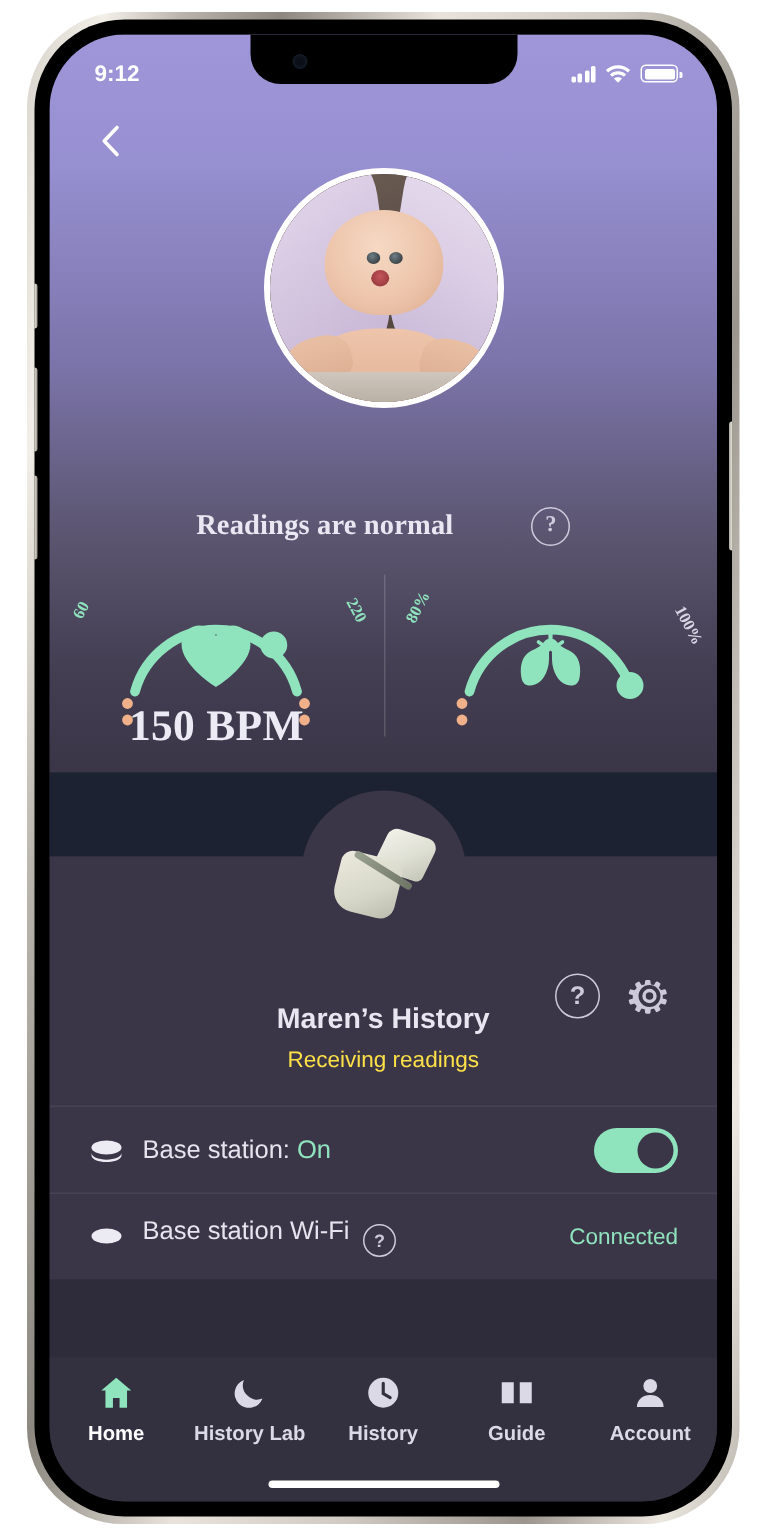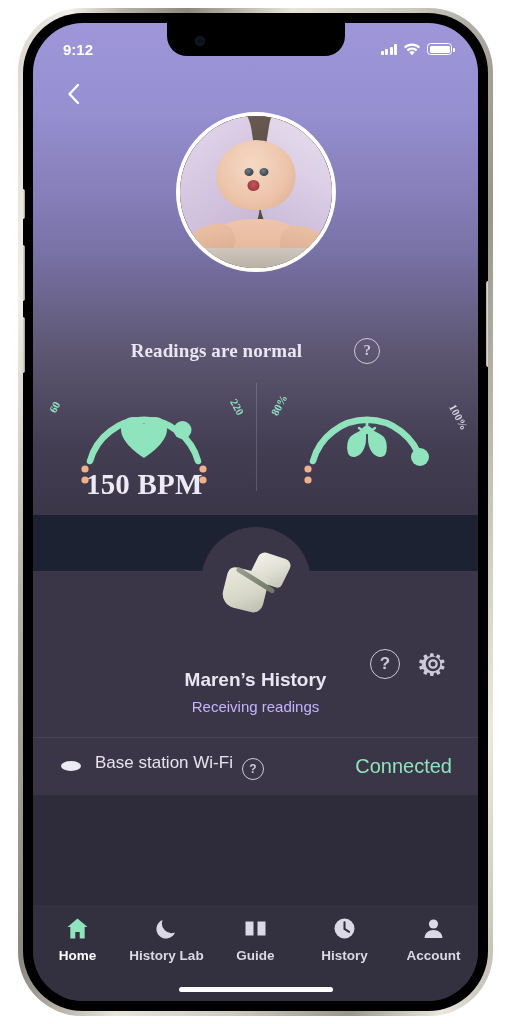--- a/index.html
+++ b/index.html
@@ -182,21 +182,21 @@
   }
   .icon-ring {
     width: 30px; height: 30px; border-radius: 50%;
     border: 1.9px solid #cdc9da; color: #cdc9da;
     display:flex;align-items:center;justify-content:center;
     font-size: 17px; font-weight: bold; line-height:1; padding-bottom:1px;
   }
   .gear-ic { width: 30px; height: 30px; color: #cdc9da; }
 
   .dev-name { text-align:center; color:#e8e6f0; font-size:19px; font-weight:bold; padding-top:98px; }
-  .dev-sub { text-align:center; color:#c4b5fd; font-size:15px; margin-top:7px; padding-bottom:22px; }
+  .dev-sub { text-align:center; color:#fde047; font-size:15px; margin-top:7px; padding-bottom:22px; }
 
   .row {
     display:flex; align-items:center; padding: 0 26px;
     height: 58px; border-top: 1px solid rgba(255,255,255,.07);
   }
   .row-ic { width: 30px; display:flex; align-items:center; }
   .row-txt { flex:1; color:#e6e4ee; font-size:17px; margin-left: 6px; }
   .accent { color: #8fe3bd; }
   .toggle {
     width: 56px; height: 30px; border-radius: 16px;
@@ -359,58 +359,68 @@
           <div class="icon-ring">?</div>
           <svg class="gear-ic" viewBox="0 0 30 30">
             <path d="M15 10.2a4.8 4.8 0 1 0 0 9.6 4.8 4.8 0 0 0 0-9.6zm0 7.3a2.5 2.5 0 1 1 0-5 2.5 2.5 0 0 1 0 5z" fill="#cdc9da"></path>
             <path d="M26 17.2l-2.2-.6a9 9 0 0 0 0-2.2l2.2-.6a.8.8 0 0 0 .5-1l-.6-1.8a.8.8 0 0 0-1-.5l-2.2.6a9 9 0 0 0-1.5-1.6l1-2a.8.8 0 0 0-.3-1.1l-1.7-1a.8.8 0 0 0-1 .3l-1.2 2a9 9 0 0 0-2.1-.4l-.3-2.3a.8.8 0 0 0-.8-.7h-1.9a.8.8 0 0 0-.8.7l-.3 2.3a9 9 0 0 0-2.1.5l-1.2-2a.8.8 0 0 0-1-.3l-1.7 1a.8.8 0 0 0-.3 1.1l1 2a9 9 0 0 0-1.5 1.6l-2.2-.6a.8.8 0 0 0-1 .5l-.6 1.8a.8.8 0 0 0 .5 1l2.2.6a9 9 0 0 0 0 2.2l-2.2.6a.8.8 0 0 0-.5 1l.6 1.8a.8.8 0 0 0 1 .5l2.2-.6a9 9 0 0 0 1.5 1.6l-1 2a.8.8 0 0 0 .3 1.1l1.7 1a.8.8 0 0 0 1-.3l1.2-2a9 9 0 0 0 2.1.5l.3 2.3a.8.8 0 0 0 .8.7h1.9a.8.8 0 0 0 .8-.7l.3-2.3a9 9 0 0 0 2.1-.5l1.2 2a.8.8 0 0 0 1 .3l1.7-1a.8.8 0 0 0 .3-1.1l-1-2a9 9 0 0 0 1.5-1.6l2.2.6a.8.8 0 0 0 1-.5l.6-1.8a.8.8 0 0 0-.5-1zM15 22.3a7.3 7.3 0 1 1 0-14.6 7.3 7.3 0 0 1 0 14.6z" fill="#cdc9da"></path>
           </svg>
         </div>
 
         <div class="dev-name">Maren’s History</div>
         <div class="dev-sub">Receiving readings</div>
 
+        <div class="row">
+          <span class="row-ic">
+            <svg width="24" height="16" viewBox="0 0 24 16">
+              <ellipse cx="12" cy="6" rx="10" ry="4.6" fill="#eceaf3"></ellipse>
+              <path d="M2 9.5c0 2.6 4.5 4.6 10 4.6s10-2 10-4.6v1.6c0 2.6-4.5 4.6-10 4.6S2 13.7 2 11.1V9.5z" fill="#eceaf3"></path>
+            </svg>
+          </span>
+          <span class="row-txt"><span>Base station: </span><span class="accent">On</span></span>
+          <span class="toggle"></span>
+        </div>
 
         <div class="row">
           <span class="row-ic">
             <svg width="24" height="16" viewBox="0 0 24 16">
               <ellipse cx="12" cy="7" rx="10" ry="5" fill="#eceaf3"></ellipse>
             </svg>
           </span>
           <span class="row-txt"><span>Base station Wi-Fi</span><span class="row-help">?</span></span>
-          <span class="accent" style="font-size:20px;">Connected</span>
+          <span class="accent" style="font-size:15px;">Connected</span>
         </div>
       </div>
 
       <div class="tabbar">
         <div class="tab active">
           <svg viewBox="0 0 25 25">
               <path d="M12.5 2.5 2.5 11h2.8v11.5h5V16h4.4v6.5h5V11h2.8L12.5 2.5z" fill="#8fe3bd"></path>
             </svg>
           <span>Home</span>
         </div>
         <div class="tab">
           <svg viewBox="0 0 25 25">
               <path d="M21 16.4A9.6 9.6 0 0 1 8.6 4 9.6 9.6 0 1 0 21 16.4z" fill="#dcd9e6"></path>
             </svg>
           <span>History Lab</span>
         </div>
         <div class="tab">
           <svg viewBox="0 0 25 25">
+              <circle cx="12.5" cy="12.5" r="10" fill="#dcd9e6"></circle>
+              <path d="M12.5 6.2v6.8l4.6 2.8" stroke="#33303f" stroke-width="2.1" fill="none" stroke-linecap="round"></path>
+            </svg>
+          <span>History</span>
+        </div>
+        <div class="tab">
+          <svg viewBox="0 0 25 25">
               <path d="M2.5 5.5h8v14h-8zM14.5 5.5h8v14h-8z" fill="#dcd9e6"></path>
               <path d="M11 7.5h3v12h-3z" fill="#33303f"></path>
             </svg>
           <span>Guide</span>
-        </div>
-        <div class="tab">
-          <svg viewBox="0 0 25 25">
-              <circle cx="12.5" cy="12.5" r="10" fill="#dcd9e6"></circle>
-              <path d="M12.5 6.2v6.8l4.6 2.8" stroke="#33303f" stroke-width="2.1" fill="none" stroke-linecap="round"></path>
-            </svg>
-          <span>History</span>
         </div>
         <div class="tab">
           <svg viewBox="0 0 25 25">
               <circle cx="12.5" cy="8" r="4.6" fill="#dcd9e6"></circle>
               <path d="M3.6 22c0-5 4-8 8.9-8s8.9 3 8.9 8H3.6z" fill="#dcd9e6"></path>
             </svg>
           <span>Account</span>
         </div>
       </div>
 

